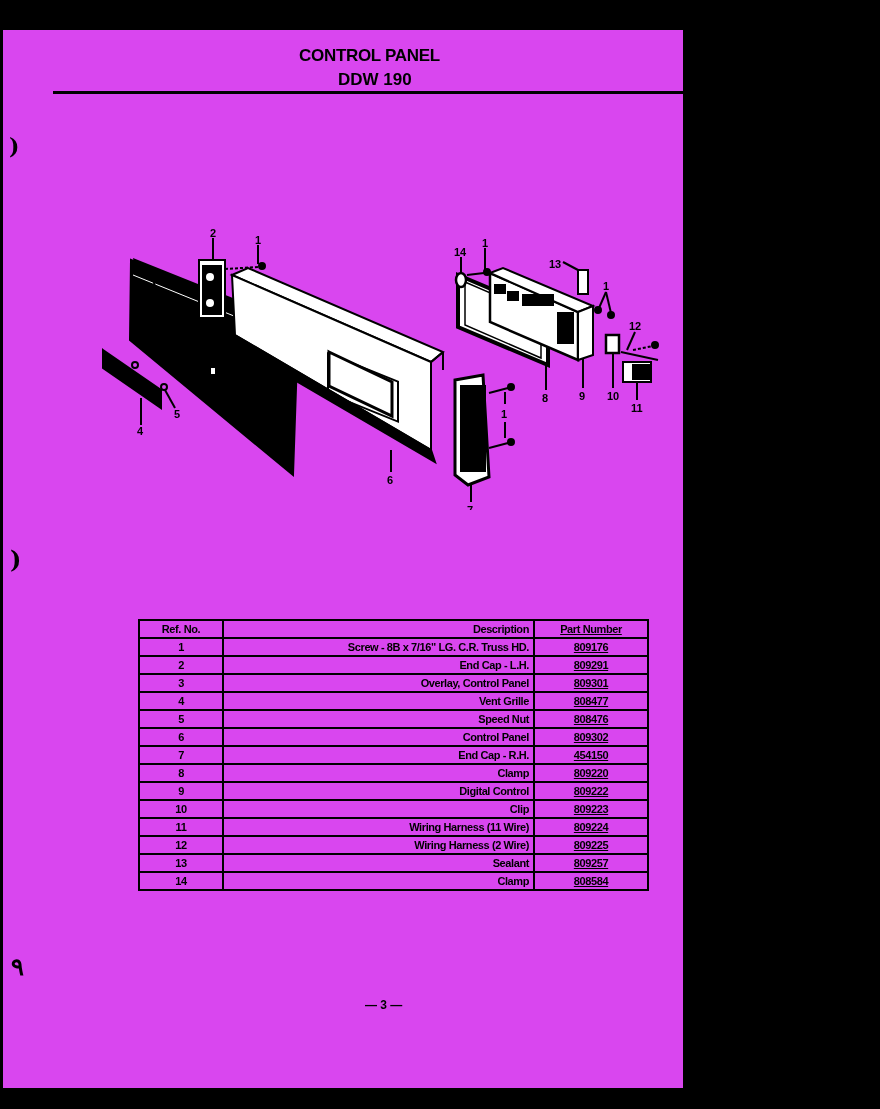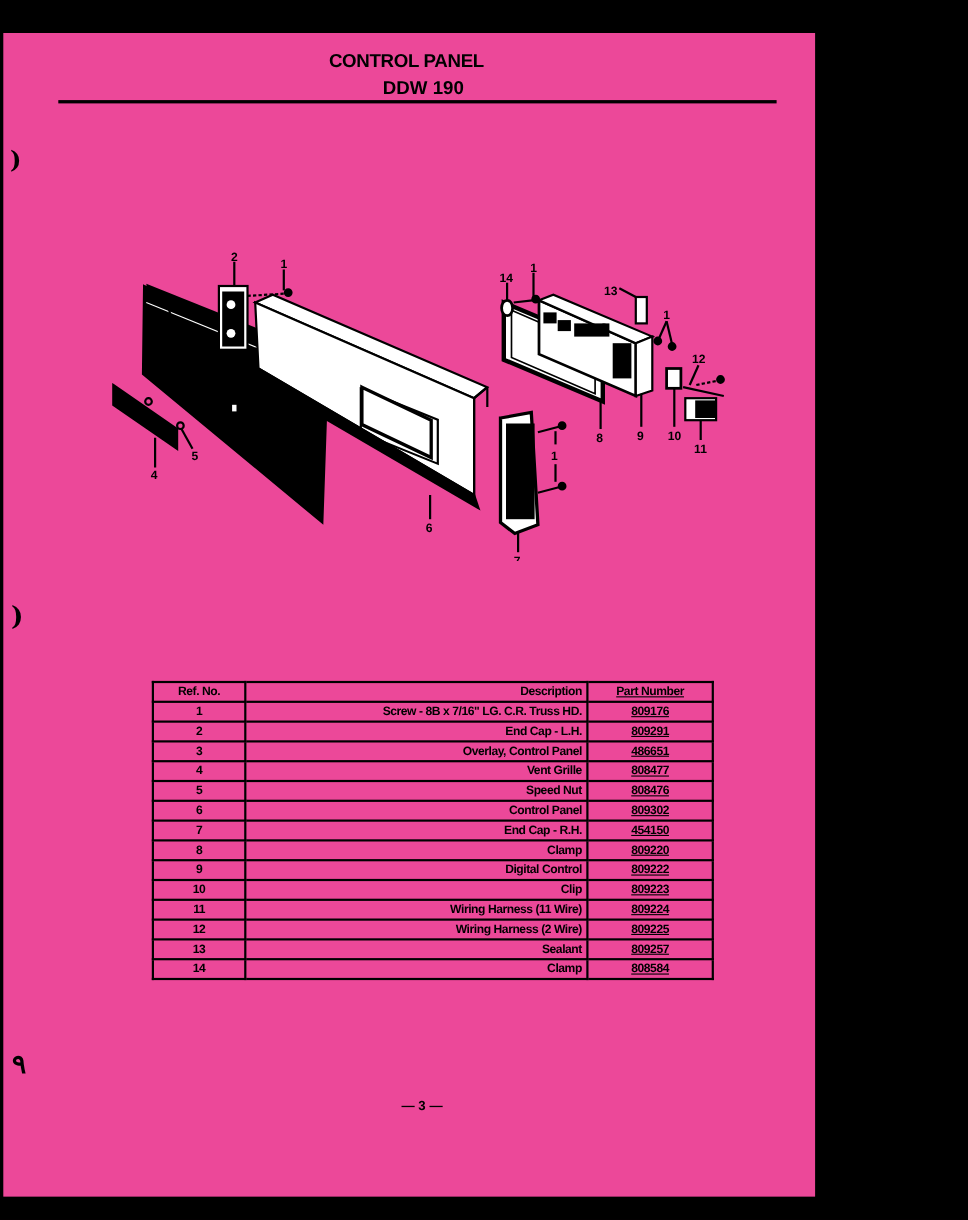--- a/index.html
+++ b/index.html
@@ -1,25 +1,25 @@
 <!DOCTYPE html>
 <html><head>
 <meta charset="utf-8">
 <style>
   html, body { margin:0; padding:0; }
   body {
     width:880px; height:1109px; background:#000; position:relative; overflow:hidden;
     font-family:"Liberation Sans", sans-serif;
   }
   .page {
-    position:absolute; left:3px; top:30px; width:738px; height:1058px;
-    background:#ec4899;
+    position:absolute; left:3px; top:30px; width:680px; height:1058px;
+    background:#d946ef;
   }
   .title { position:absolute; left:296px; top:16px; font-weight:bold; font-size:17px; letter-spacing:-0.3px; color:#000; }
-  .subtitle { position:absolute; left:345px; top:40px; font-weight:bold; font-size:17px; color:#000; }
+  .subtitle { position:absolute; left:335px; top:40px; font-weight:bold; font-size:17px; color:#000; }
   .title-rule { position:absolute; left:50px; top:61px; width:653px; height:3px; background:#000; }
 
   .margin-mark { position:absolute; font-weight:bold; color:#000; font-family:"DejaVu Serif", serif; }
 
   .diagram { position:absolute; left:0; top:0; width:835px; height:480px; }
 
   table.parts {
     position:absolute; left:135px; top:589px; border-collapse:collapse;
     font-size:11px; font-weight:bold; color:#000; letter-spacing:-0.4px;
   }
@@ -178,21 +178,21 @@
           <td class="col-part">809176</td>
         </tr>
       <tr>
           <td class="col-ref">2</td>
           <td class="col-desc">End Cap - L.H.</td>
           <td class="col-part">809291</td>
         </tr>
       <tr>
           <td class="col-ref">3</td>
           <td class="col-desc">Overlay, Control Panel</td>
-          <td class="col-part">486651</td>
+          <td class="col-part">809301</td>
         </tr>
       <tr>
           <td class="col-ref">4</td>
           <td class="col-desc">Vent Grille</td>
           <td class="col-part">808477</td>
         </tr>
       <tr>
           <td class="col-ref">5</td>
           <td class="col-desc">Speed Nut</td>
           <td class="col-part">808476</td>

